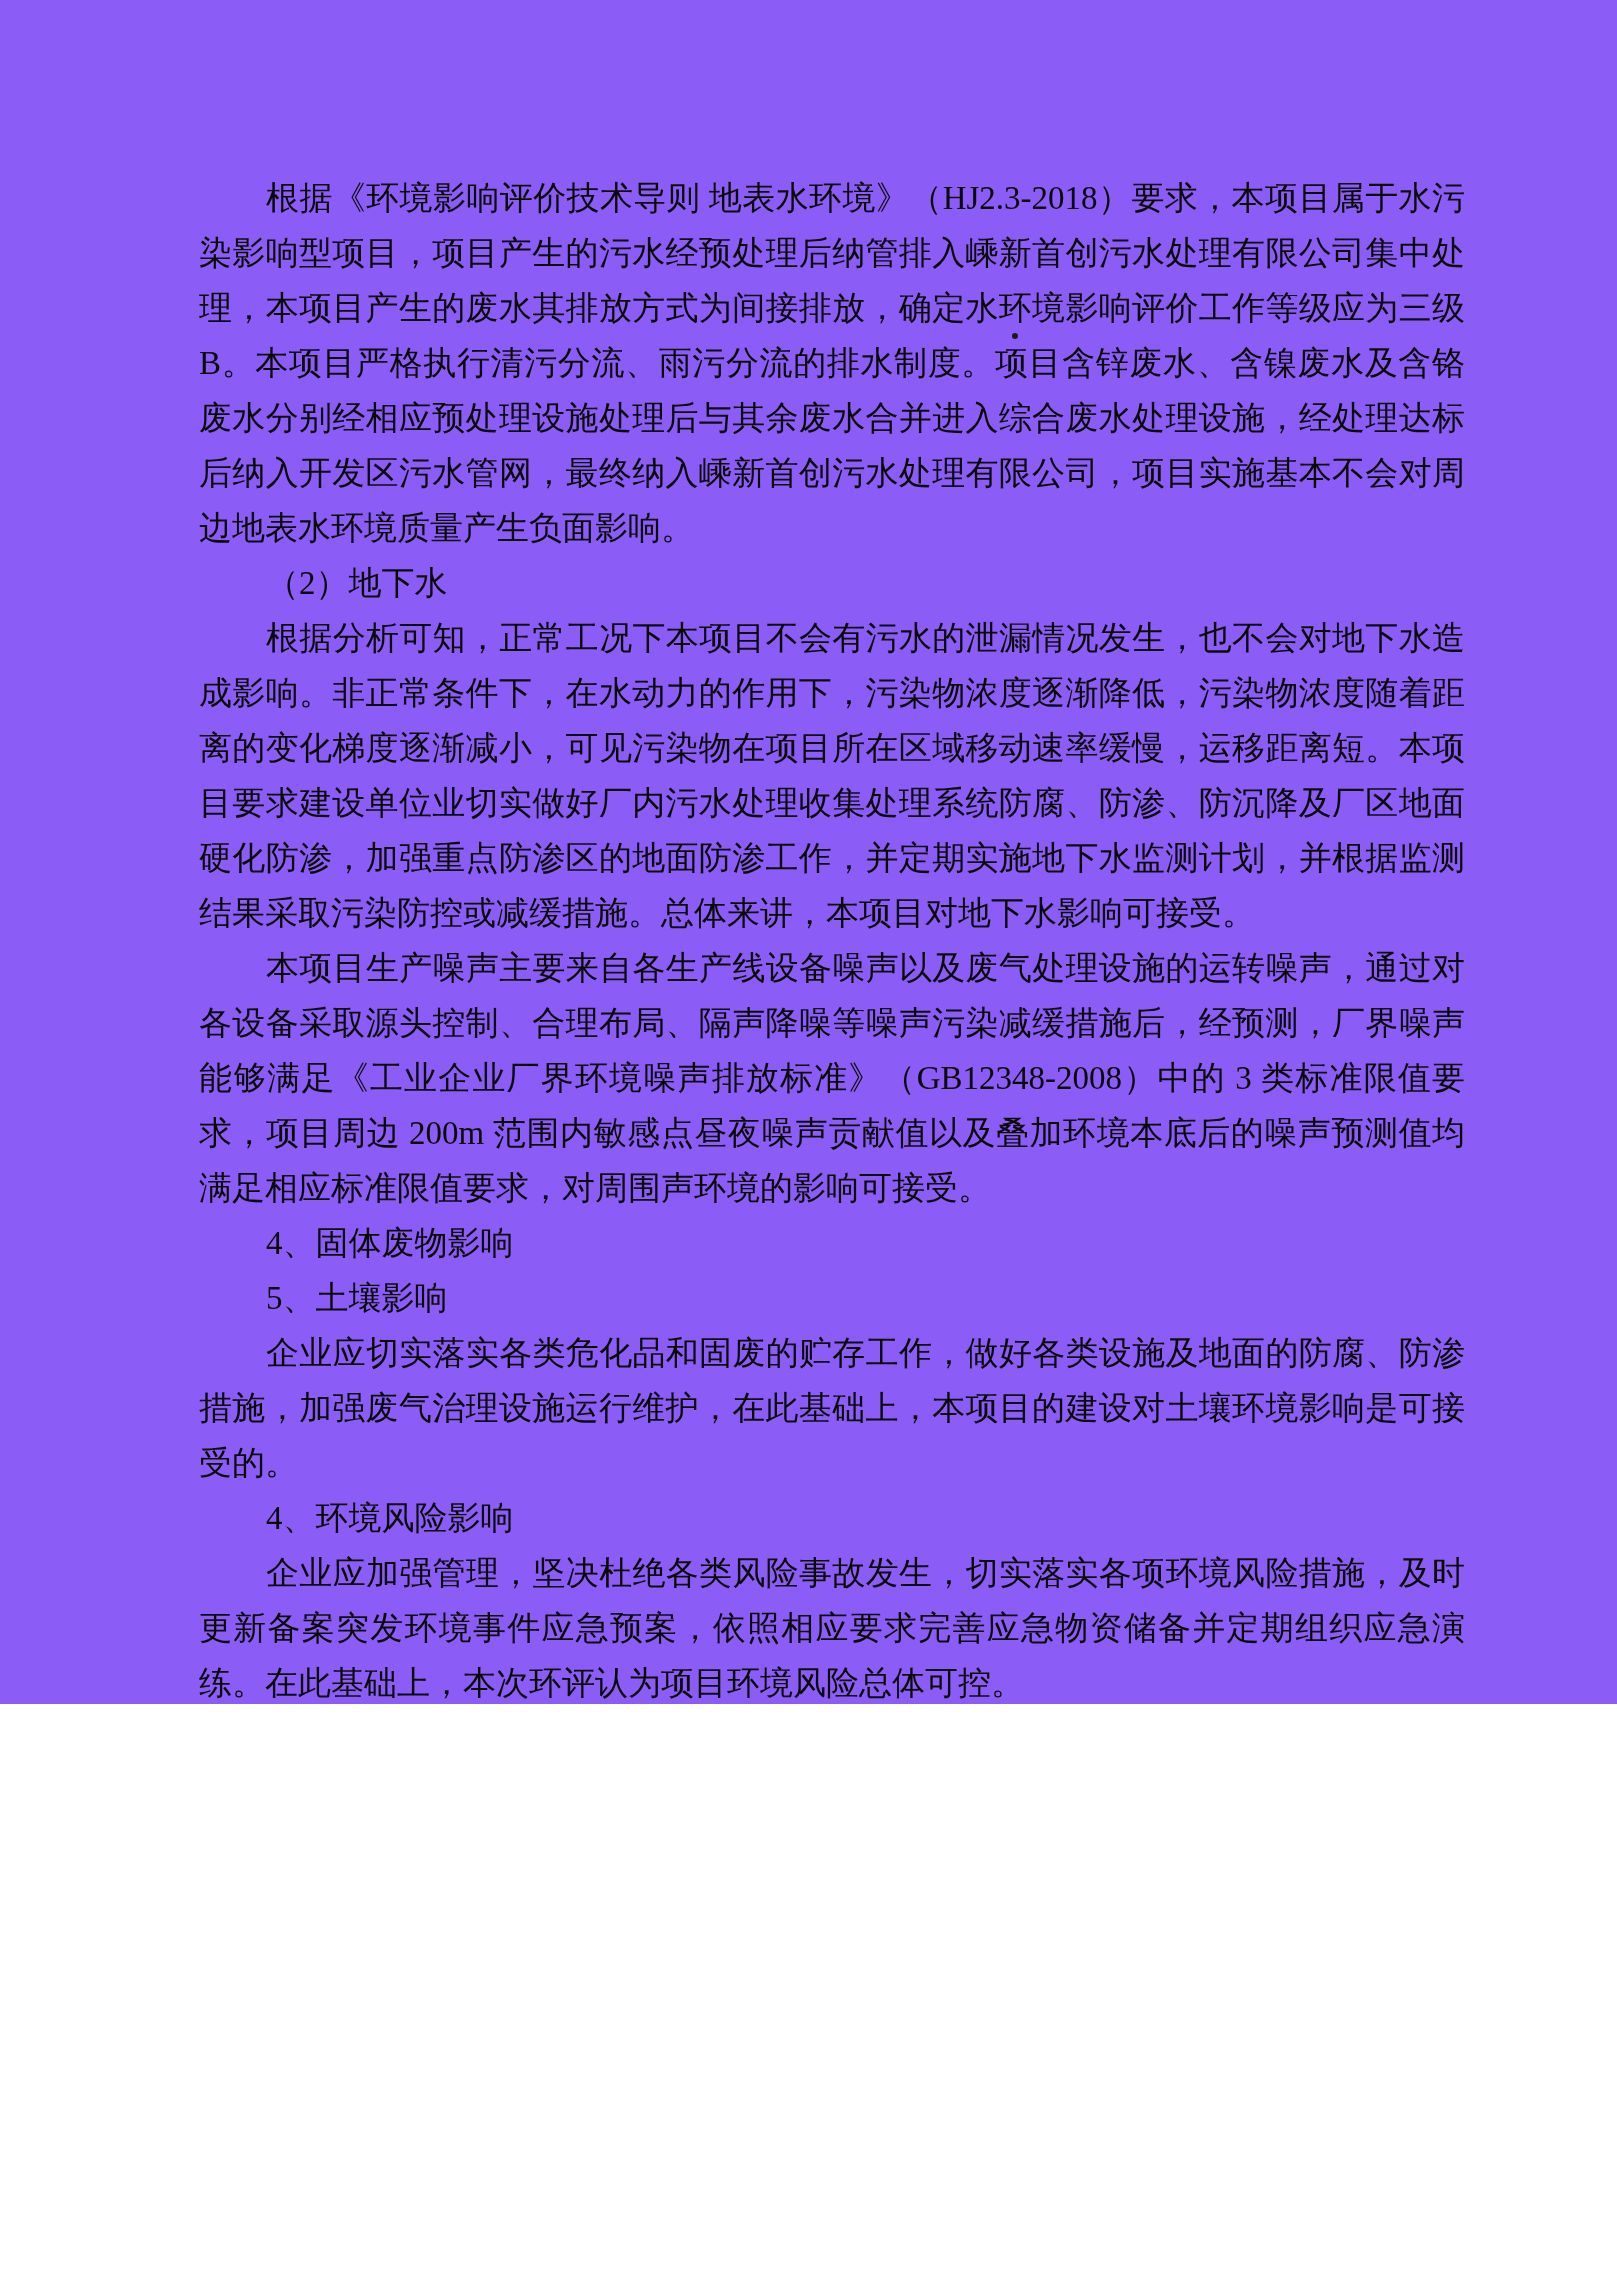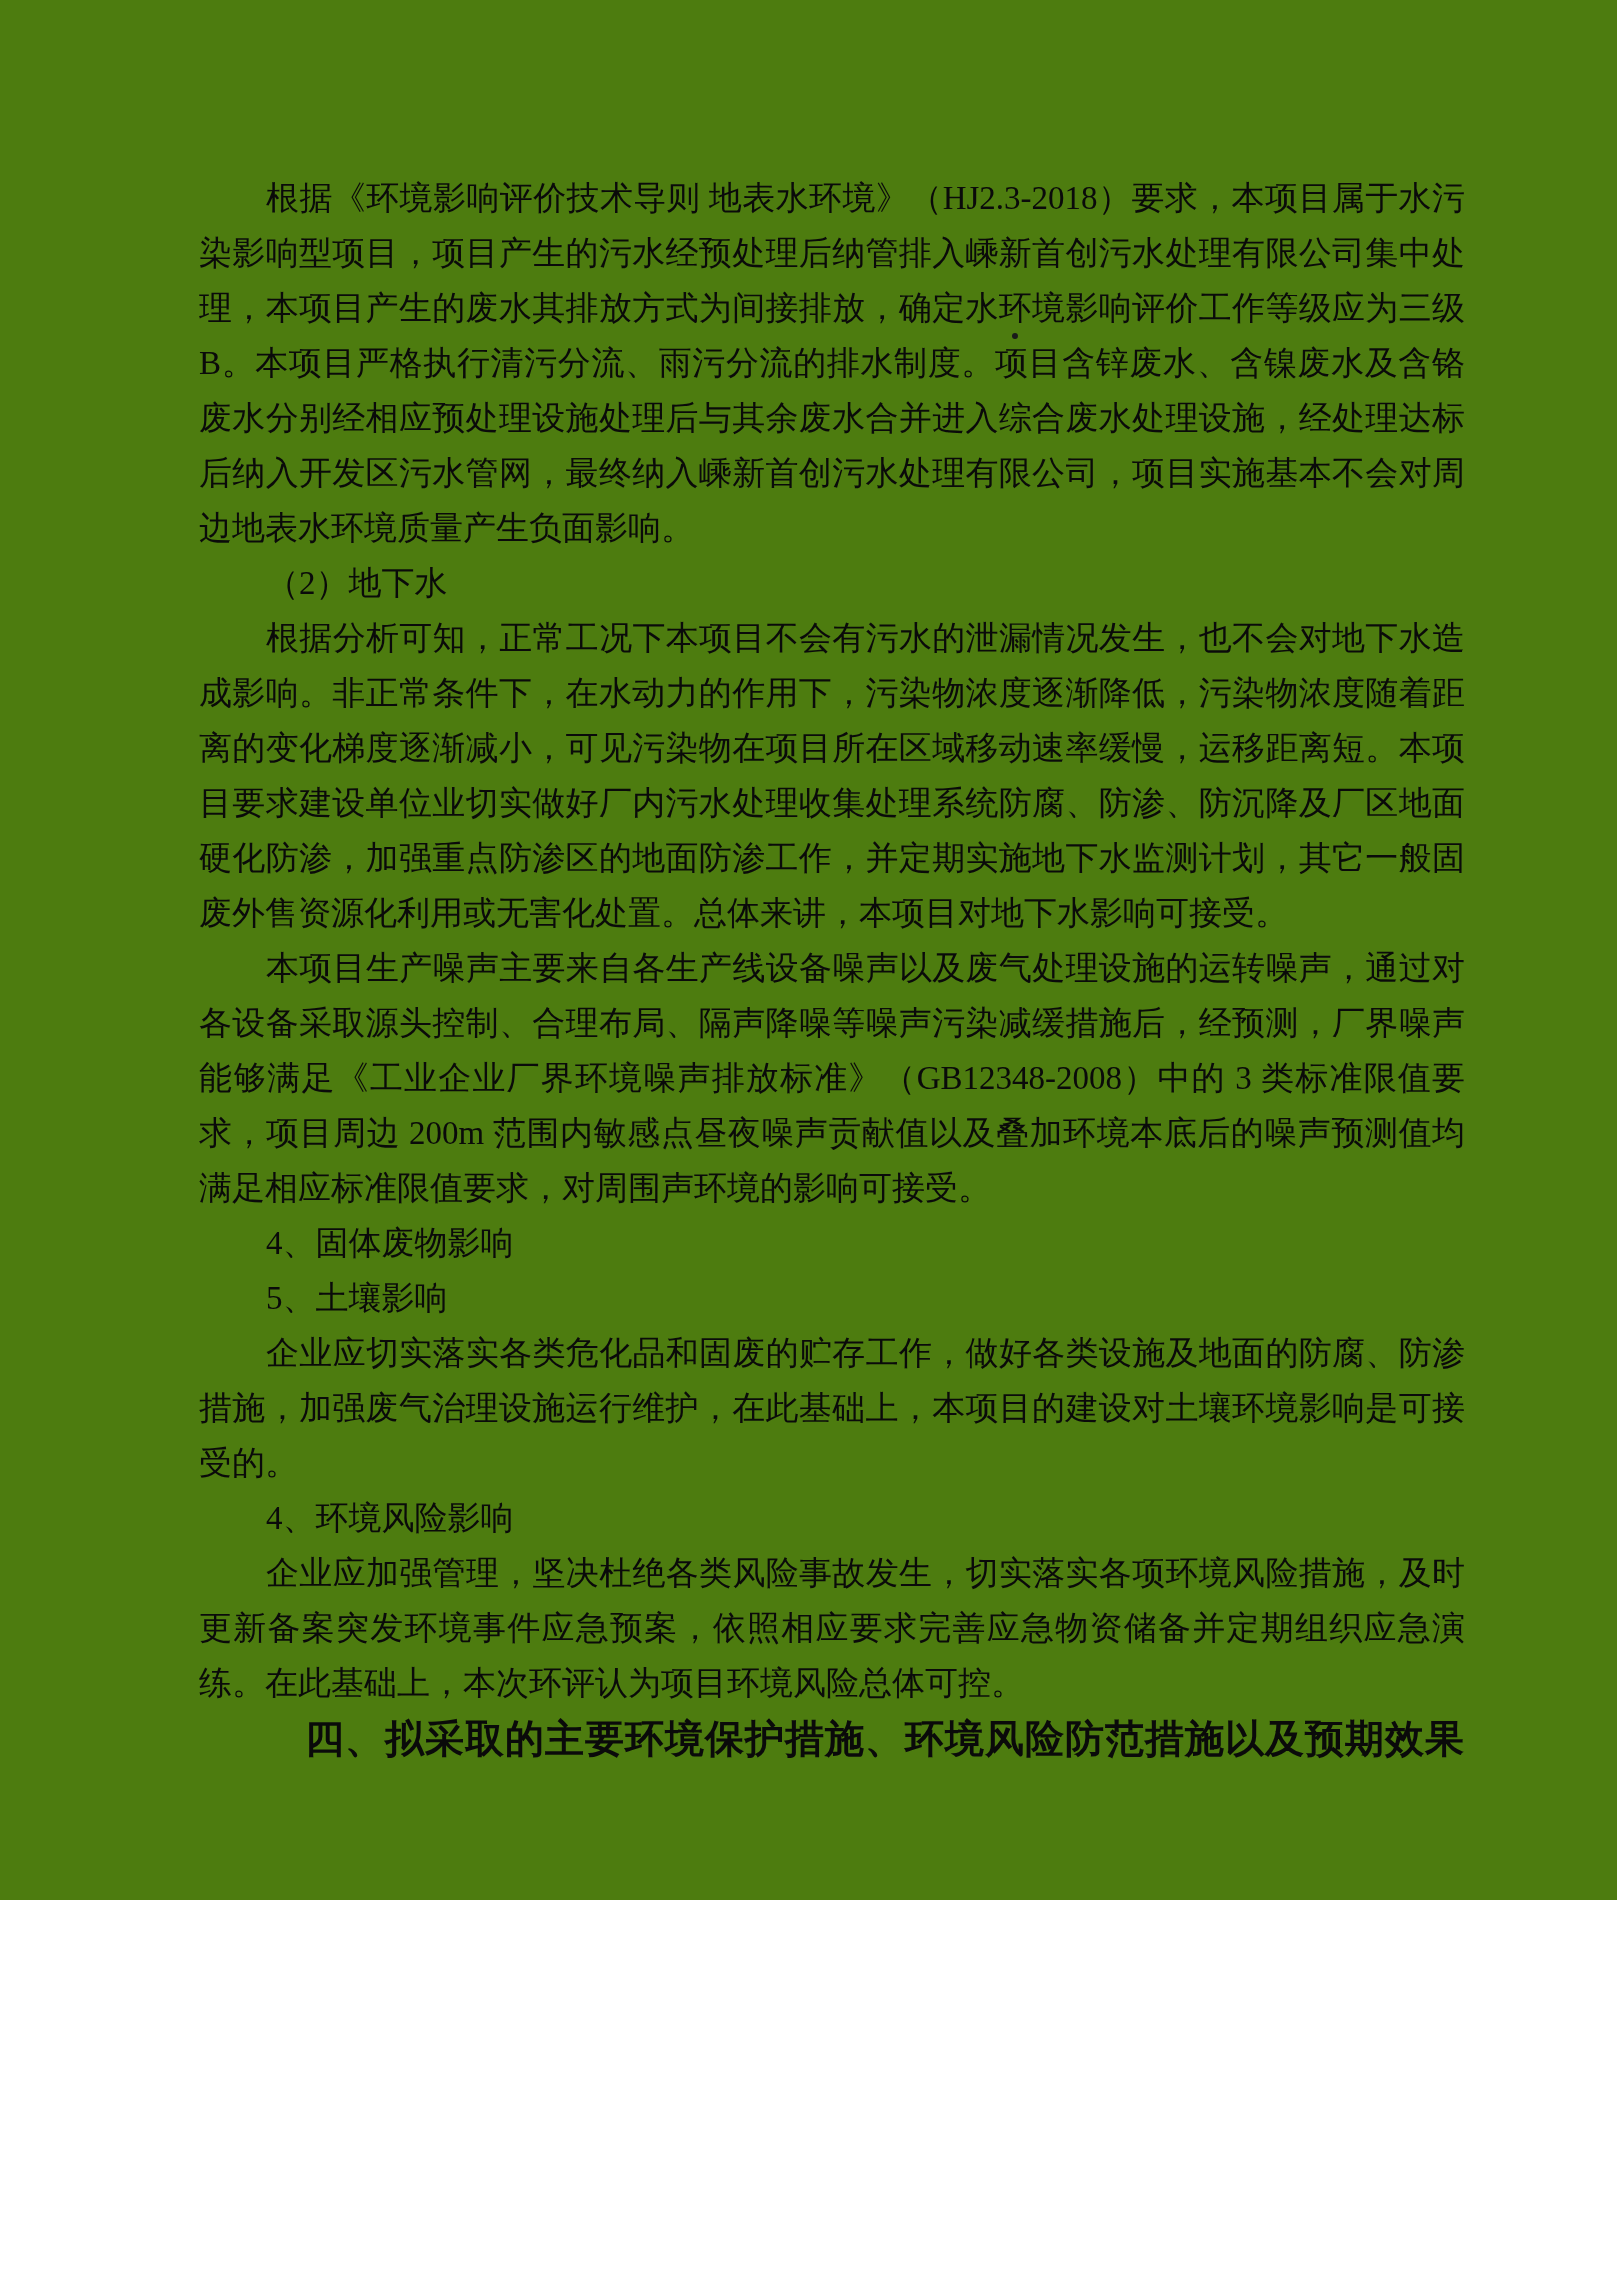--- a/index.html
+++ b/index.html
@@ -3,22 +3,22 @@
 <meta charset="utf-8">
 <style>
   html, body {
     margin: 0;
     padding: 0;
     background: #ffffff;
   }
   .page {
     position: relative;
     width: 1617px;
-    height: 1900px;
-    background: #4d7c0f;
+    height: 1704px;
+    background: #8b5cf6;
     overflow: hidden;
     font-family: "Liberation Serif", "DejaVu Serif", serif;
     color: #0a0a0a;
   }
   .doc-body {
     position: absolute;
     left: 199px;
     top: 171px;
     width: 1266px;
   }
@@ -61,21 +61,21 @@
     color: #0a0a0a;
   }
 </style>
 </head>
 <body>
 
 <div class="page">
   <div class="doc-body" id="doc-body">
       <p class="para body">根据《环境影响评价技术导则 地表水环境》（HJ2.3-2018）要求，本项目属于水污染影响型项目，项目产生的污水经预处理后纳管排入嵊新首创污水处理有限公司集中处理，本项目产生的废水其排放方式为间接排放，确定水环境影响评价工作等级应为三级B。本项目严格执行清污分流、雨污分流的排水制度。项目含锌废水、含镍废水及含铬废水分别经相应预处理设施处理后与其余废水合并进入综合废水处理设施，经处理达标后纳入开发区污水管网，最终纳入嵊新首创污水处理有限公司，项目实施基本不会对周边地表水环境质量产生负面影响。</p>
       <p class="para body">（2）地下水</p>
-      <p class="para body">根据分析可知，正常工况下本项目不会有污水的泄漏情况发生，也不会对地下水造成影响。非正常条件下，在水动力的作用下，污染物浓度逐渐降低，污染物浓度随着距离的变化梯度逐渐减小，可见污染物在项目所在区域移动速率缓慢，运移距离短。本项目要求建设单位业切实做好厂内污水处理收集处理系统防腐、防渗、防沉降及厂区地面硬化防渗，加强重点防渗区的地面防渗工作，并定期实施地下水监测计划，其它一般固废外售资源化利用或无害化处置。总体来讲，本项目对地下水影响可接受。</p>
+      <p class="para body">根据分析可知，正常工况下本项目不会有污水的泄漏情况发生，也不会对地下水造成影响。非正常条件下，在水动力的作用下，污染物浓度逐渐降低，污染物浓度随着距离的变化梯度逐渐减小，可见污染物在项目所在区域移动速率缓慢，运移距离短。本项目要求建设单位业切实做好厂内污水处理收集处理系统防腐、防渗、防沉降及厂区地面硬化防渗，加强重点防渗区的地面防渗工作，并定期实施地下水监测计划，并根据监测结果采取污染防控或减缓措施。总体来讲，本项目对地下水影响可接受。</p>
       <p class="para body">本项目生产噪声主要来自各生产线设备噪声以及废气处理设施的运转噪声，通过对各设备采取源头控制、合理布局、隔声降噪等噪声污染减缓措施后，经预测，厂界噪声能够满足《工业企业厂界环境噪声排放标准》（GB12348-2008）中的 3 类标准限值要求，项目周边 200m 范围内敏感点昼夜噪声贡献值以及叠加环境本底后的噪声预测值均满足相应标准限值要求，对周围声环境的影响可接受。</p>
       <p class="para body">4、固体废物影响</p>
       <p class="para body">5、土壤影响</p>
       <p class="para body">企业应切实落实各类危化品和固废的贮存工作，做好各类设施及地面的防腐、防渗措施，加强废气治理设施运行维护，在此基础上，本项目的建设对土壤环境影响是可接受的。</p>
       <p class="para body">4、环境风险影响</p>
       <p class="para body">企业应加强管理，坚决杜绝各类风险事故发生，切实落实各项环境风险措施，及时更新备案突发环境事件应急预案，依照相应要求完善应急物资储备并定期组织应急演练。在此基础上，本次环评认为项目环境风险总体可控。</p>
       <p class="para heading">四、拟采取的主要环境保护措施、环境风险防范措施以及预期效果</p>
     </div>
   <div class="ink-dot"></div>
   <div class="page-number">2</div>

